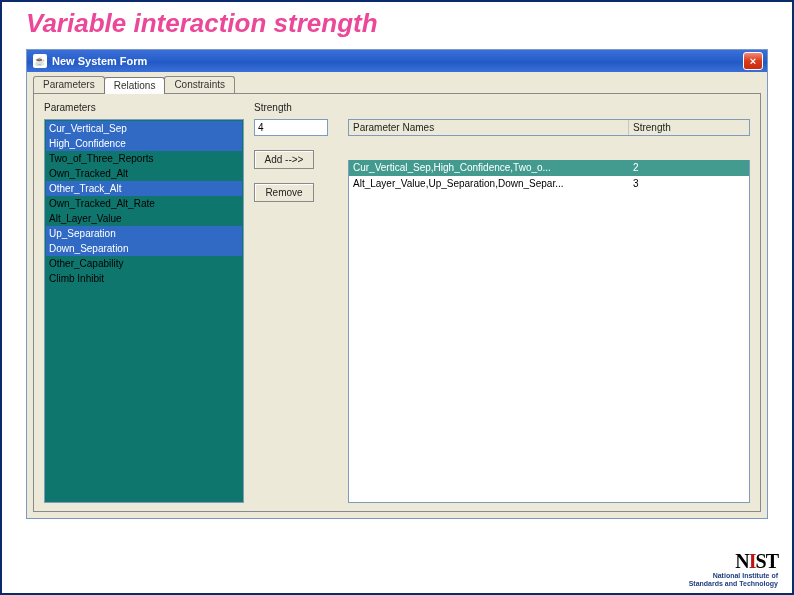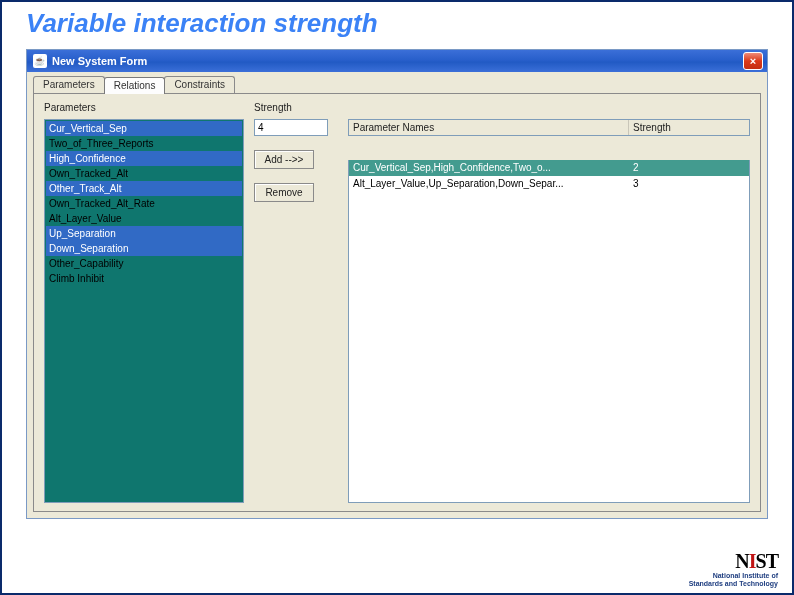--- a/index.html
+++ b/index.html
@@ -6,21 +6,21 @@
   body {
     width: 794px;
     height: 595px;
     background: #fff;
     font-family: Arial, sans-serif;
     border: 2px solid #0a2a6b;
     position: relative;
     overflow: hidden;
   }
   .slide-title {
-    color: #3b82f6;
+    color: #ec4899;
     font-size: 26px;
     font-weight: bold;
     padding: 6px 0 6px 24px;
     font-style: italic;
   }
   .xp-window {
     margin: 4px 24px 0 24px;
     border: 1px solid #7a99c5;
     background: #ece9d8;
     height: 470px;
@@ -201,22 +201,22 @@
     <div class="tab active">Relations</div>
     <div class="tab">Constraints</div>
   </div>
 
   <div class="tab-body">
 
     <div class="col-left">
       <div class="lbl">Parameters</div>
       <div class="listbox">
         <div class="listitem sel">Cur_Vertical_Sep</div>
+        <div class="listitem sel">High_Confidence</div>
         <div class="listitem">Two_of_Three_Reports</div>
-        <div class="listitem sel">High_Confidence</div>
         <div class="listitem">Own_Tracked_Alt</div>
         <div class="listitem sel">Other_Track_Alt</div>
         <div class="listitem">Own_Tracked_Alt_Rate</div>
         <div class="listitem">Alt_Layer_Value</div>
         <div class="listitem sel">Up_Separation</div>
         <div class="listitem sel">Down_Separation</div>
         <div class="listitem">Other_Capability</div>
         <div class="listitem">Climb Inhibit</div>
       </div>
     </div>

